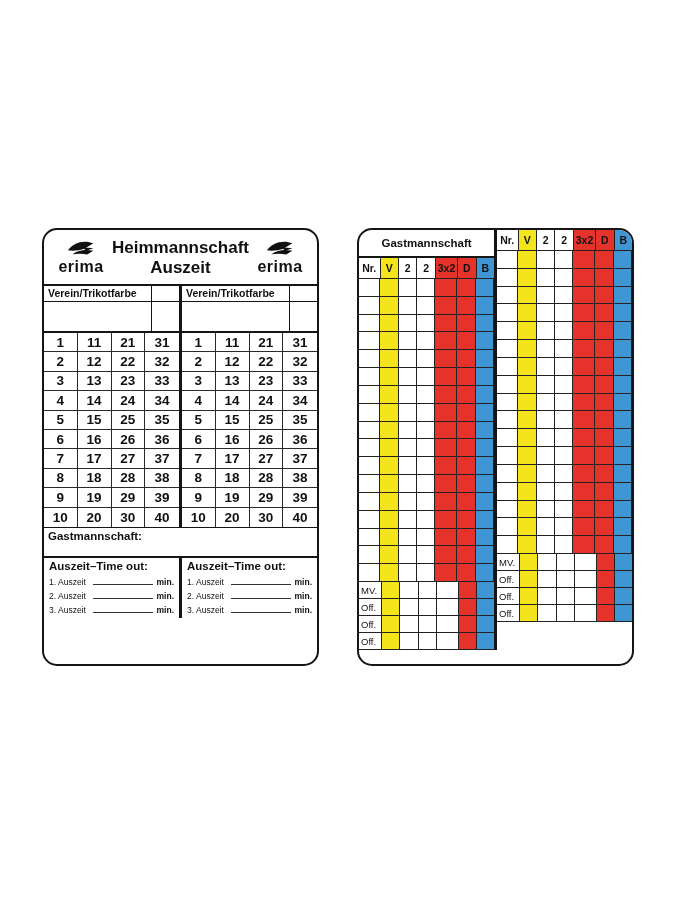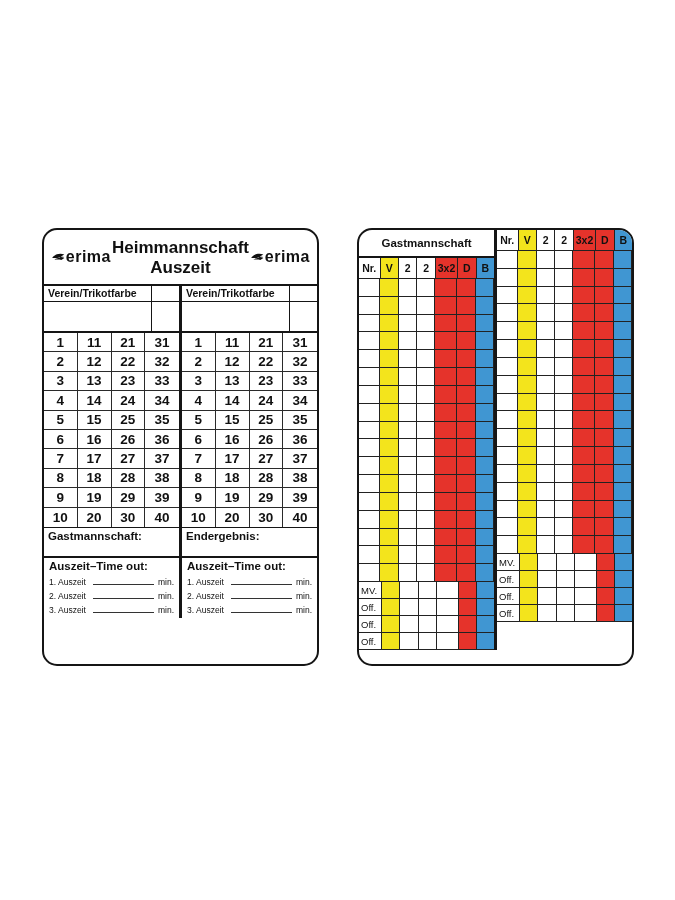--- a/index.html
+++ b/index.html
@@ -14,21 +14,21 @@
   .card{
     position:absolute;top:228px;width:277px;height:438px;
     background:#fff;border:2px solid #151515;border-radius:15px;
     box-sizing:border-box;overflow:hidden;
   }
   .card.left{left:42px;}
   .card.right{left:357px;}
 
   
   .lc-header{height:54px;display:flex;align-items:center;justify-content:space-between;padding:2px 7px 0 7px;box-sizing:border-box;}
-  .brand{display:flex;flex-direction:row;align-items:flex-start;width:60px;line-height:1;}
+  .brand{display:flex;flex-direction:column;align-items:center;width:60px;line-height:1;}
   .brand svg{width:32px;height:17px;display:block;margin-bottom:1px;}
   .brand-name{font-weight:bold;font-size:16px;letter-spacing:.5px;}
   .lc-title{text-align:center;font-weight:bold;font-size:17px;line-height:1.18;}
 
   .lc-section{display:flex;border-top:2px solid #151515;box-sizing:border-box;}
   .lc-section.thin{border-top-width:1.5px;}
   .lc-half{flex:1 1 0;min-width:0;box-sizing:border-box;}
   .lc-half + .lc-half{border-left:3px solid #151515;}
 
   .lc-club-row{height:17px;}
@@ -53,21 +53,21 @@
 
   .lc-result-row{height:29px;}
   .lc-result-row .lc-half{padding:2px 4px;font-weight:bold;font-size:11.5px;box-sizing:border-box;}
 
   .lc-timeout{height:62px;}
   .lc-timeout .lc-half{padding:2px 5px 0 5px;}
   .to-title{font-weight:bold;font-size:11.5px;margin-bottom:1px;}
   .to-line{display:flex;align-items:flex-end;font-size:8.5px;height:14px;line-height:1.1;}
   .to-name{white-space:nowrap;}
   .to-blank{flex:1;border-bottom:1.2px solid #333;margin:0 4px 2px 7px;}
-  .to-unit{white-space:nowrap;}
+  .to-unit{white-space:nowrap;font-weight:bold;}
 
   .lc-notes{border-top:2px solid #151515;padding:2px 5px;font-weight:bold;font-size:11.5px;flex:1;}
 
   
   .rc-body{display:flex;}
   .rc-col{flex:1 1 0;min-width:0;box-sizing:border-box;}
   .rc-col + .rc-col{border-left:3px solid #151515;}
   .rc-team{height:28px;display:flex;align-items:center;justify-content:center;font-weight:bold;font-size:11.5px;border-bottom:2px solid #151515;box-sizing:border-box;}
   .rc-row{display:flex;}
   .rc-cell{
@@ -221,21 +221,20 @@
             <div class="num-cell">10</div>
             <div class="num-cell">20</div>
             <div class="num-cell">30</div>
             <div class="num-cell">40</div>
           </div>
       </div>
     </div>
 
     <div class="lc-section thin lc-result-row">
       <div class="lc-half">Gastmannschaft:</div>
-      <div class="lc-half">Endergebnis:</div>
     </div>
 
     <div class="lc-section lc-timeout">
       <div class="lc-half">
         <div class="to-title">Auszeit–Time out:</div>
         <div class="to-lines">
             <div class="to-line">
               <div class="to-name" style="display: inline;">1. Auszeit</div>
               <div class="to-blank"></div>
               <div class="to-unit" style="display: inline;">min.</div>

